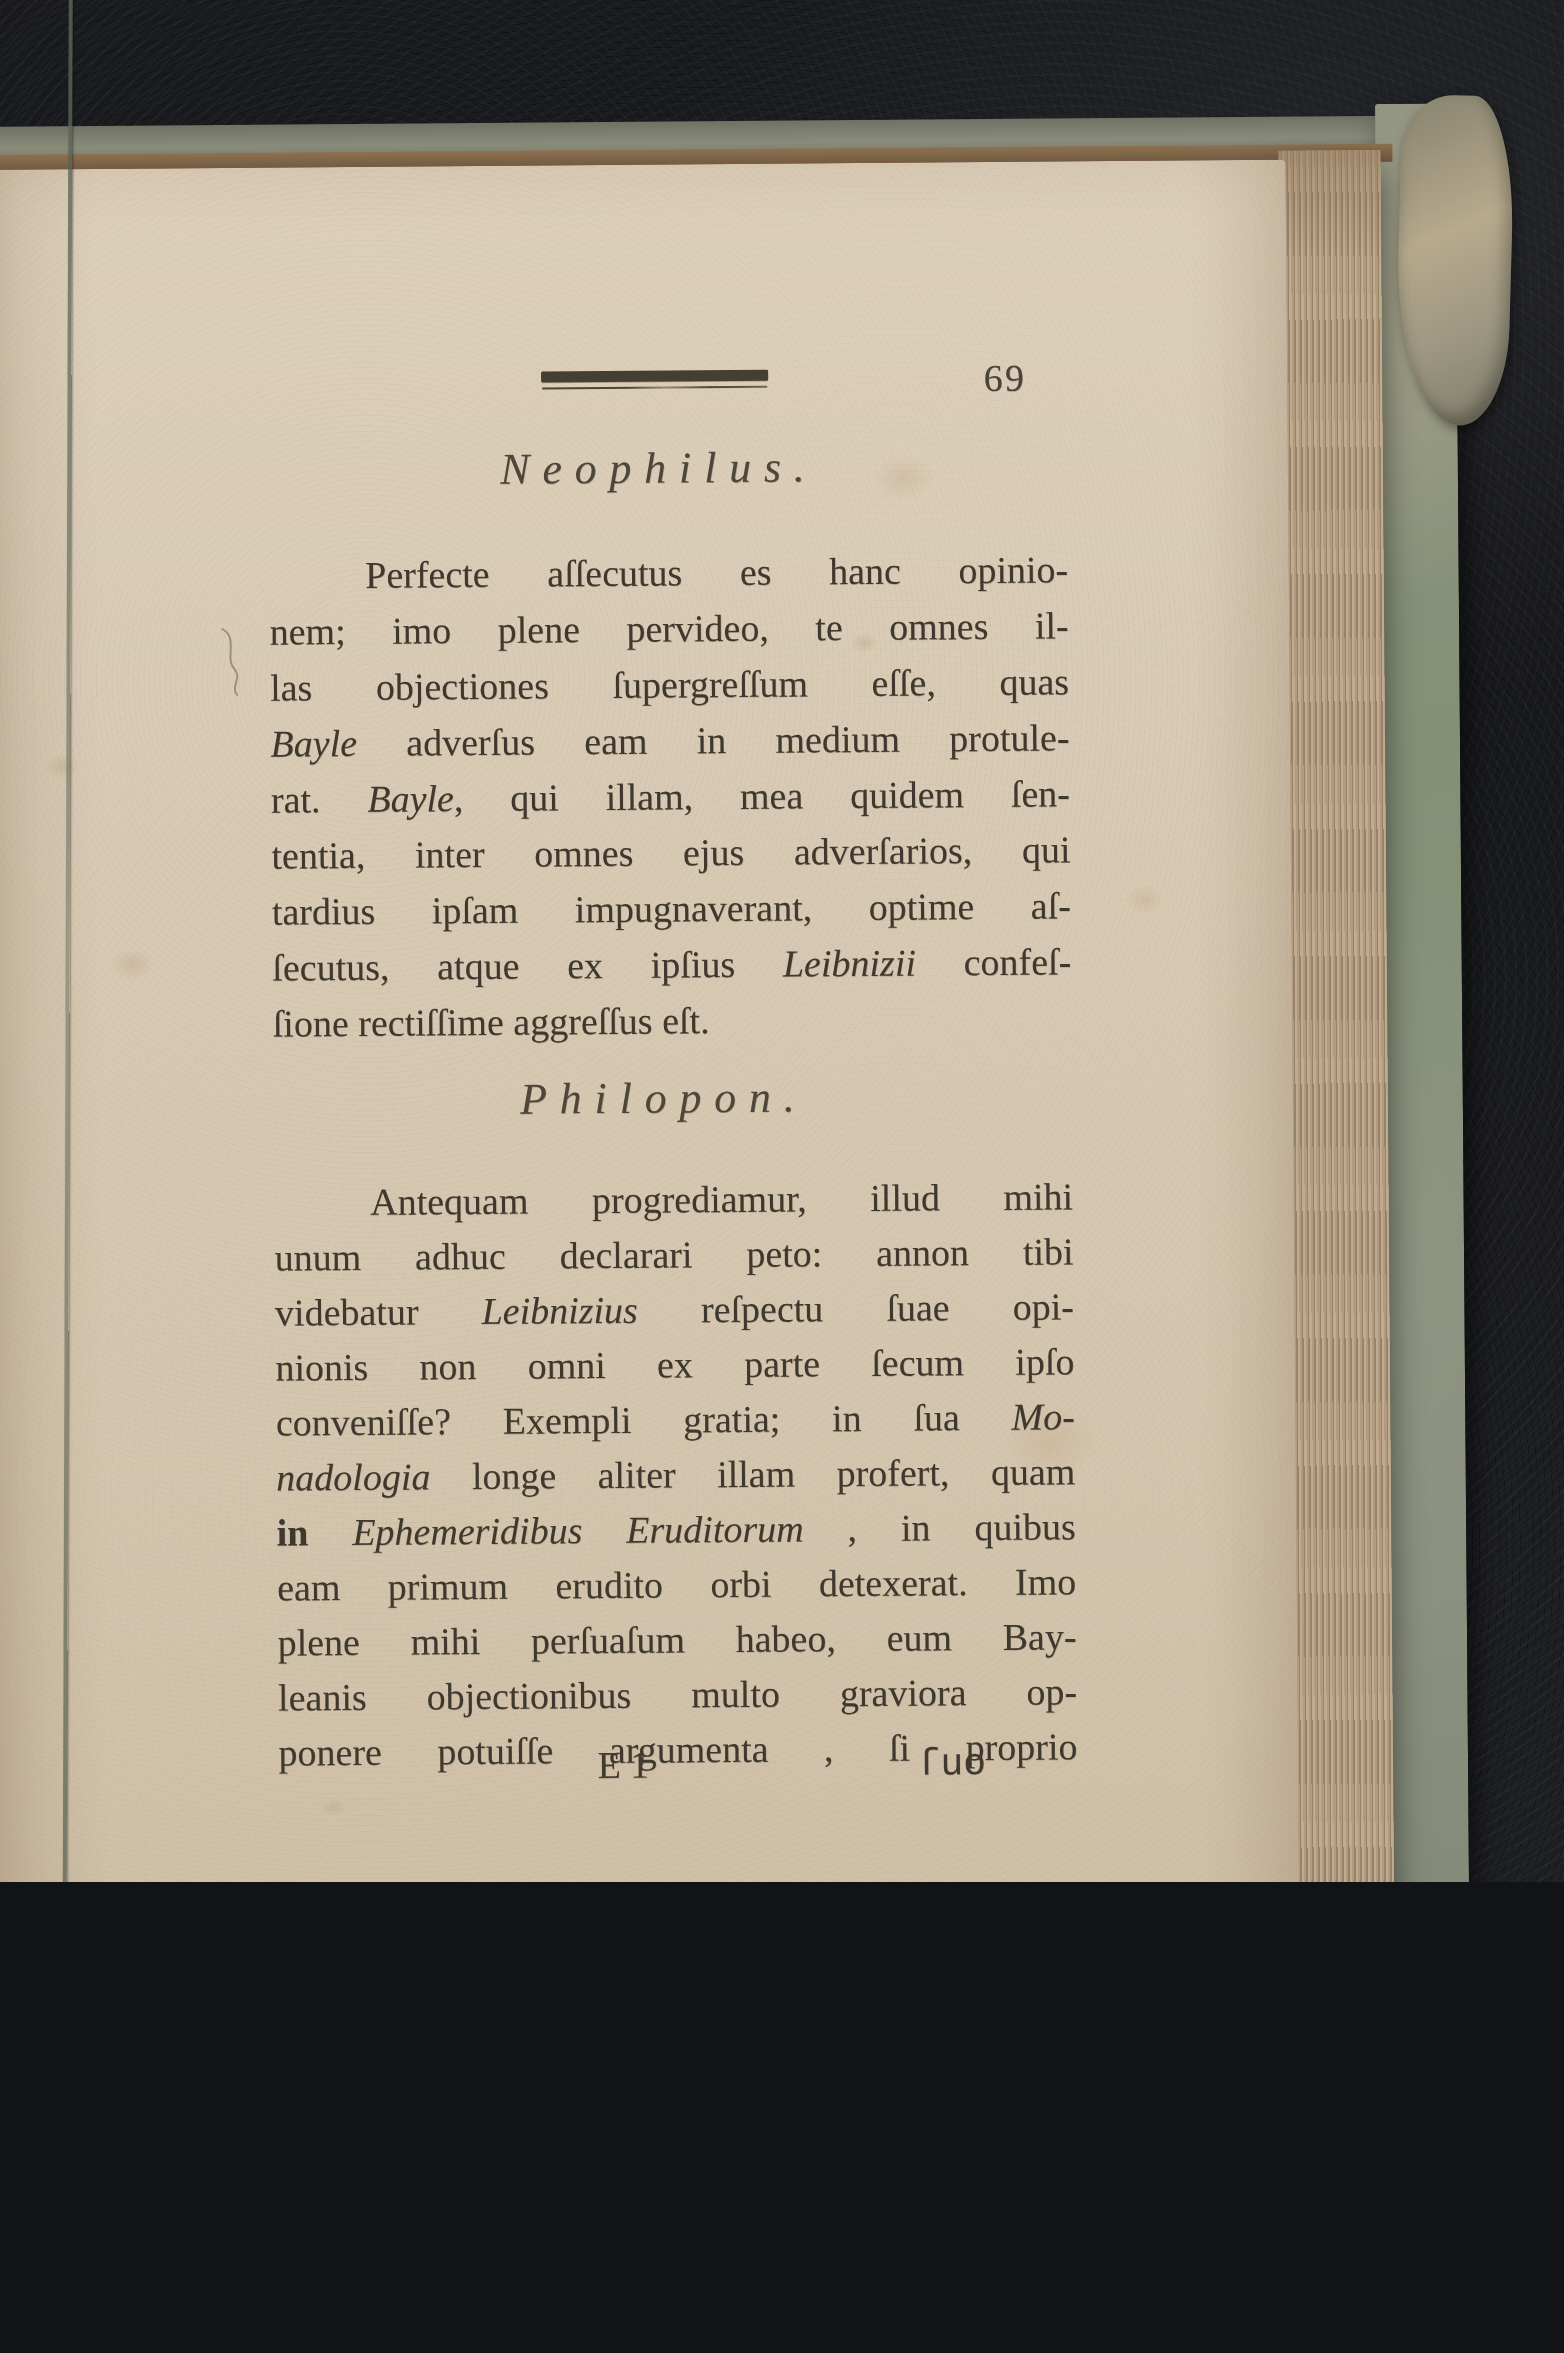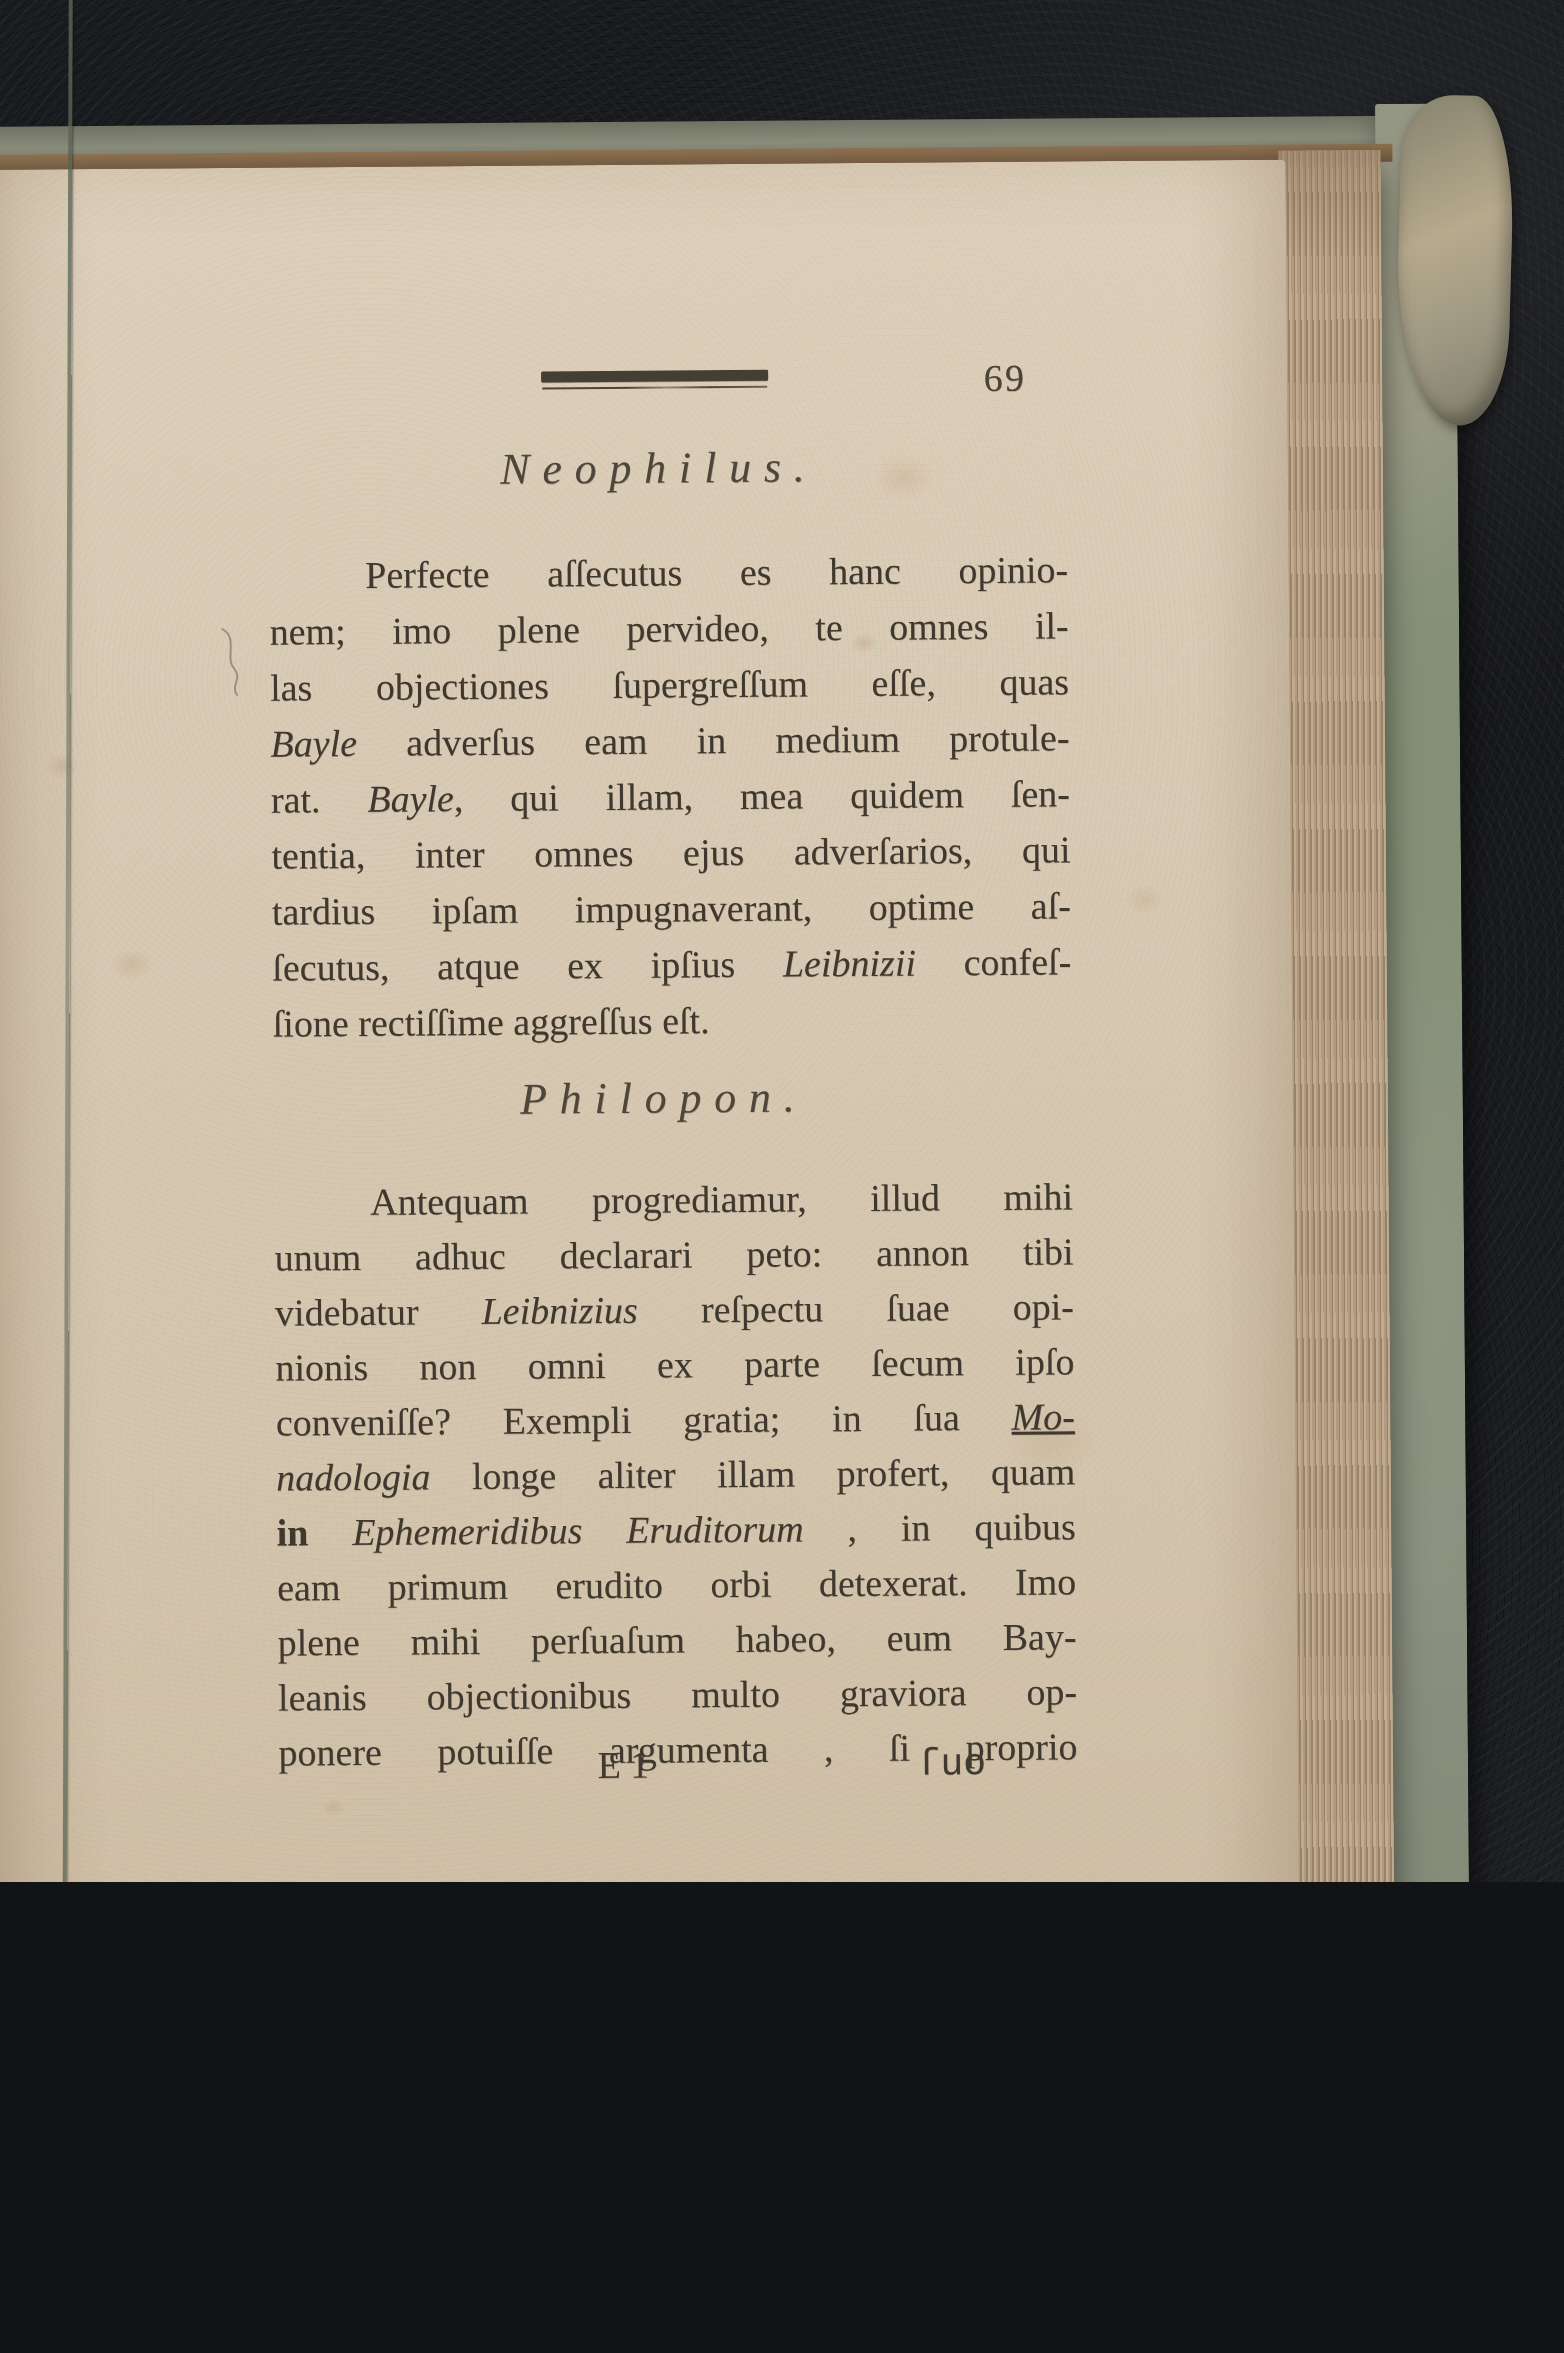--- a/index.html
+++ b/index.html
@@ -190,21 +190,21 @@
         <div class="line last"><span style="position: static;">ſione rectiſſime aggreſſus eſt.</span></div>
       </div>
 
       <div class="heading h2">Philopon.</div>
 
       <div class="para p2">
         <div class="line indent"><span style="position: static;">Antequam progrediamur, illud mihi</span></div>
         <div class="line"><span style="position: static;">unum adhuc declarari peto: annon tibi</span></div>
         <div class="line"><span style="position: static;">videbatur </span><span class="it" style="position: static;">Leibnizius</span><span style="position: static;"> reſpectu ſuae opi-</span></div>
         <div class="line"><span style="position: static;">nionis non omni ex parte ſecum ipſo</span></div>
-        <div class="line"><span style="position: static;">conveniſſe? Exempli gratia; in ſua </span><span class="it" style="position: static; text-decoration: underline;">Mo-</span></div>
+        <div class="line"><span style="position: static;">conveniſſe? Exempli gratia; in ſua </span><span class="it" style="position: static;">Mo-</span></div>
         <div class="line"><span class="it" style="position: static;">nadologia</span><span style="position: static;"> longe aliter illam profert, quam</span></div>
         <div class="line"><span style="position: static; font-weight: bold;">in </span><span class="it" style="position: static;">Ephemeridibus Eruditorum</span><span style="position: static;"> , in quibus</span></div>
         <div class="line"><span style="position: static;">eam primum erudito orbi detexerat. Imo</span></div>
         <div class="line"><span style="position: static;">plene mihi perſuaſum habeo, eum Bay-</span></div>
         <div class="line"><span style="position: static;">leanis objectionibus multo graviora op-</span></div>
         <div class="line"><span style="position: static;">ponere potuiſſe argumenta , ſi proprio</span></div>
       </div>
 
       <div class="sigline">
         <span class="signature">E 1</span>

